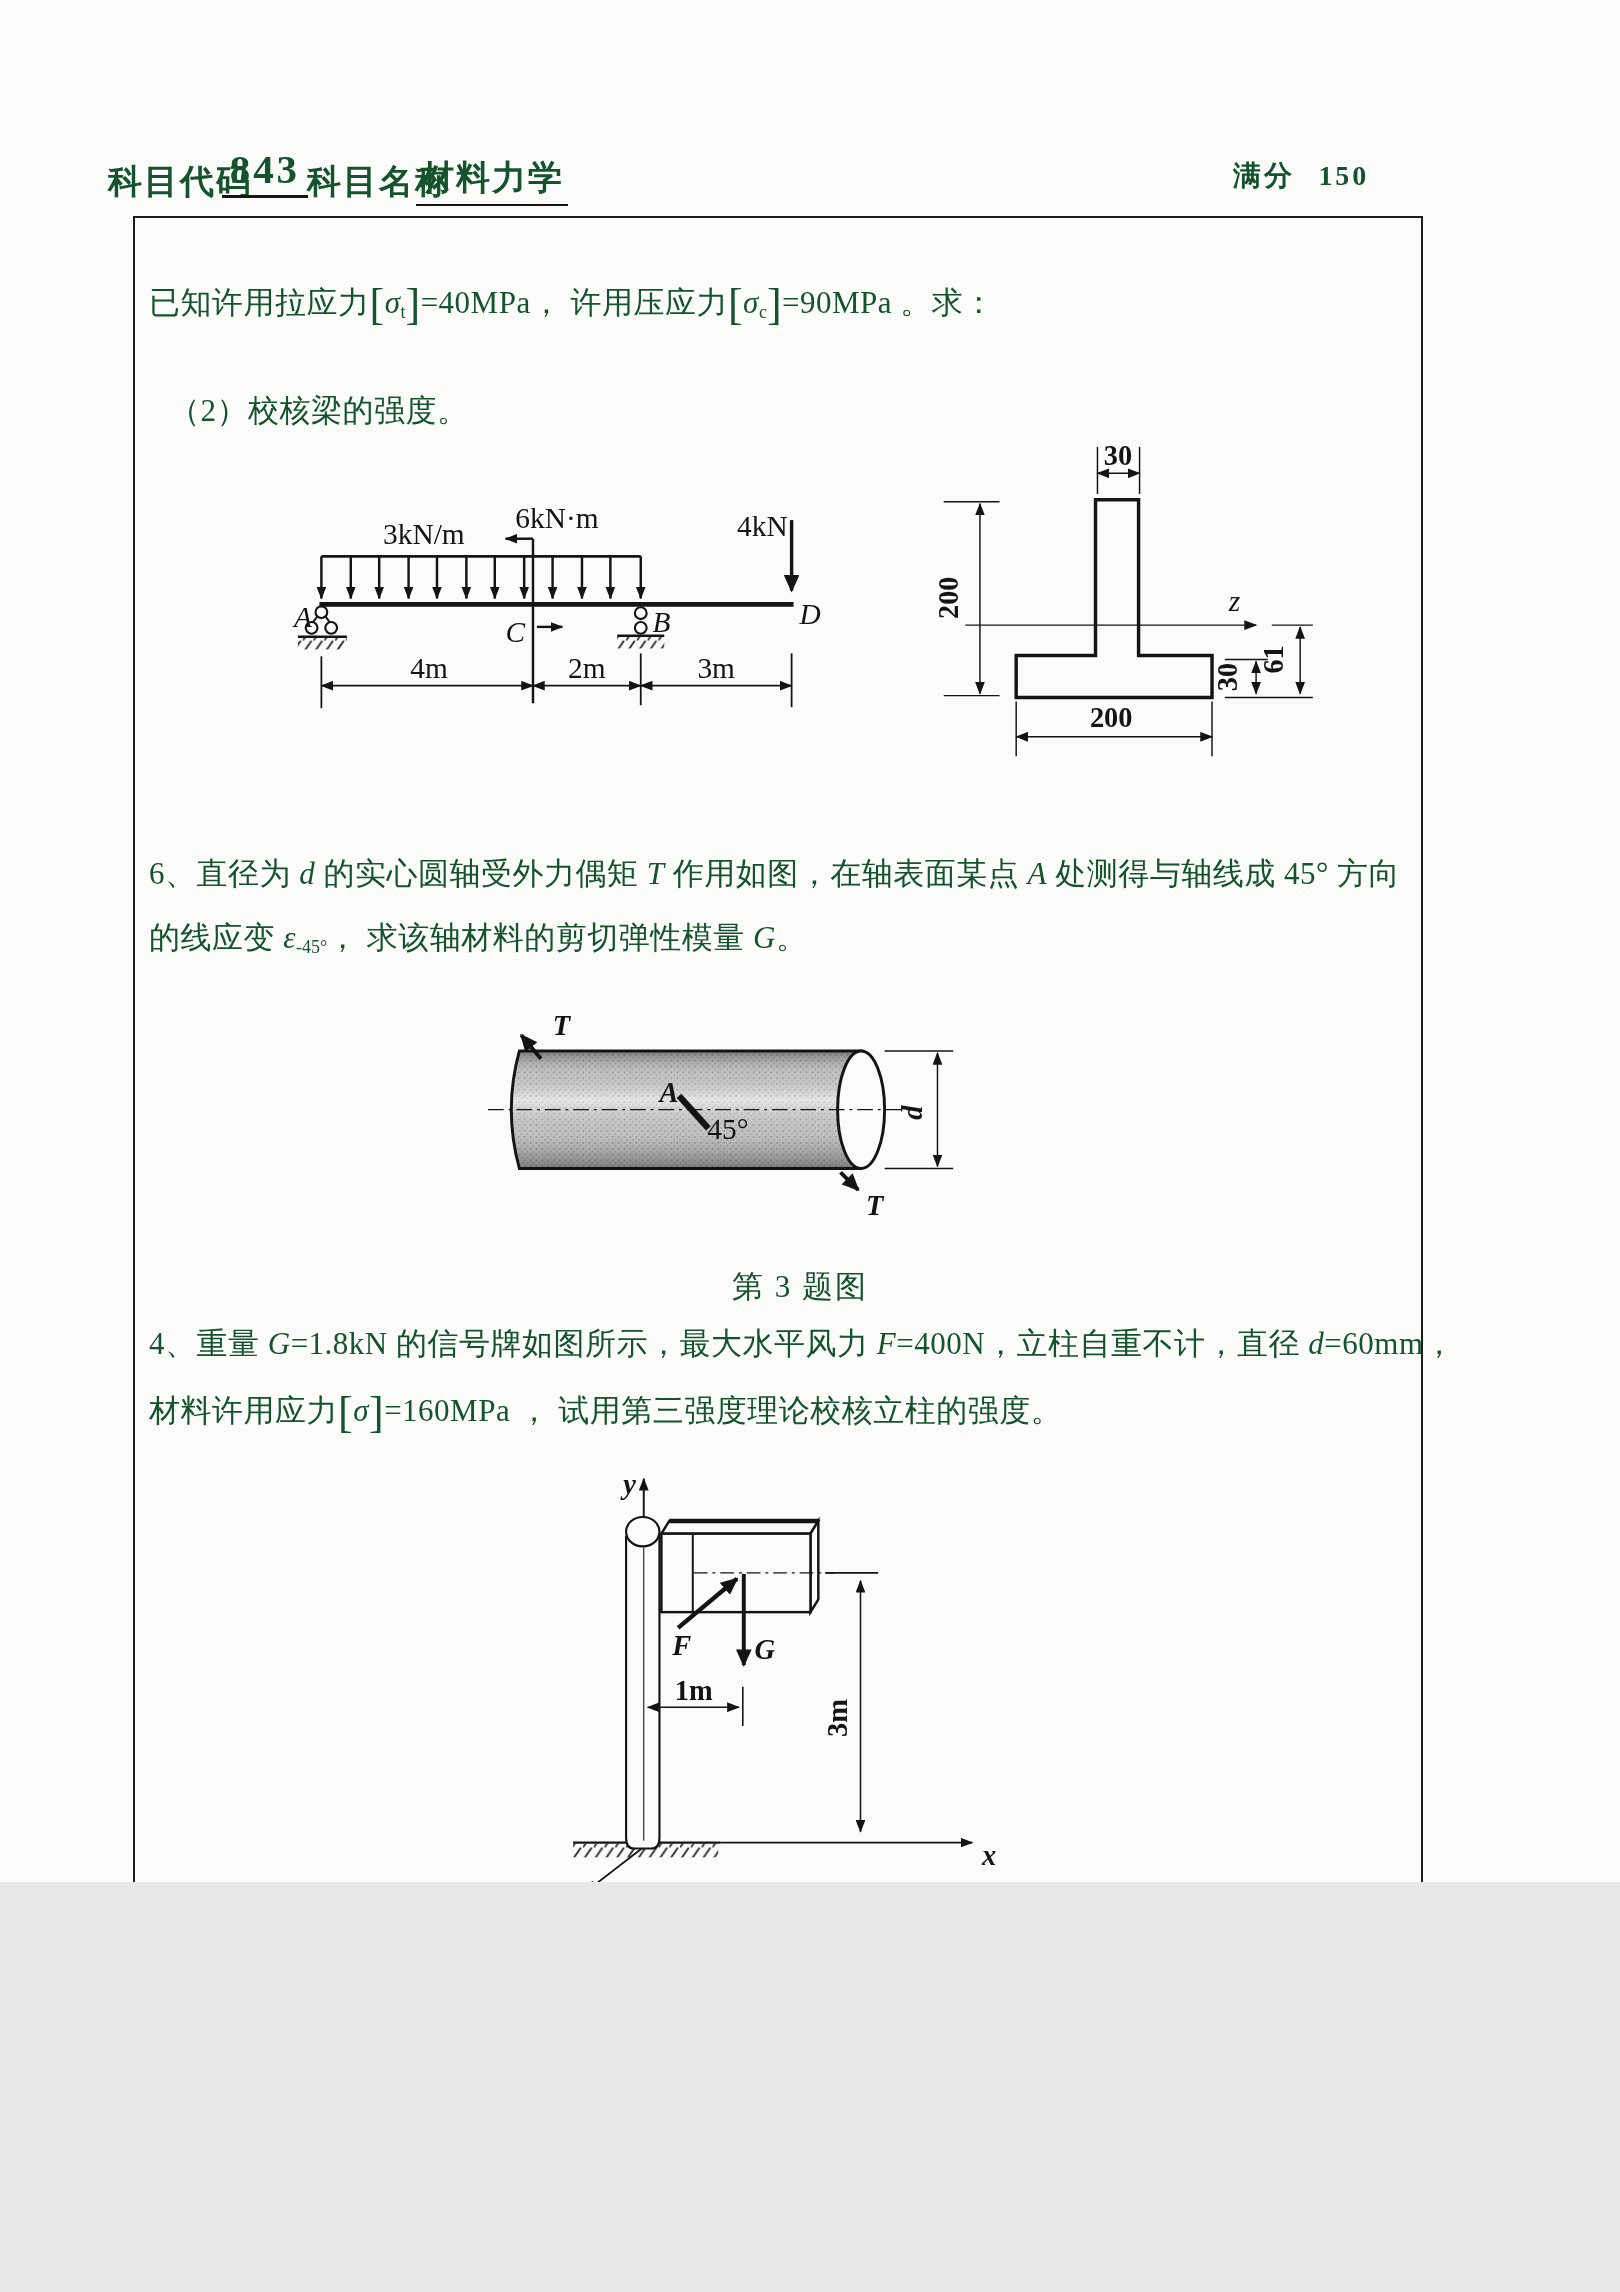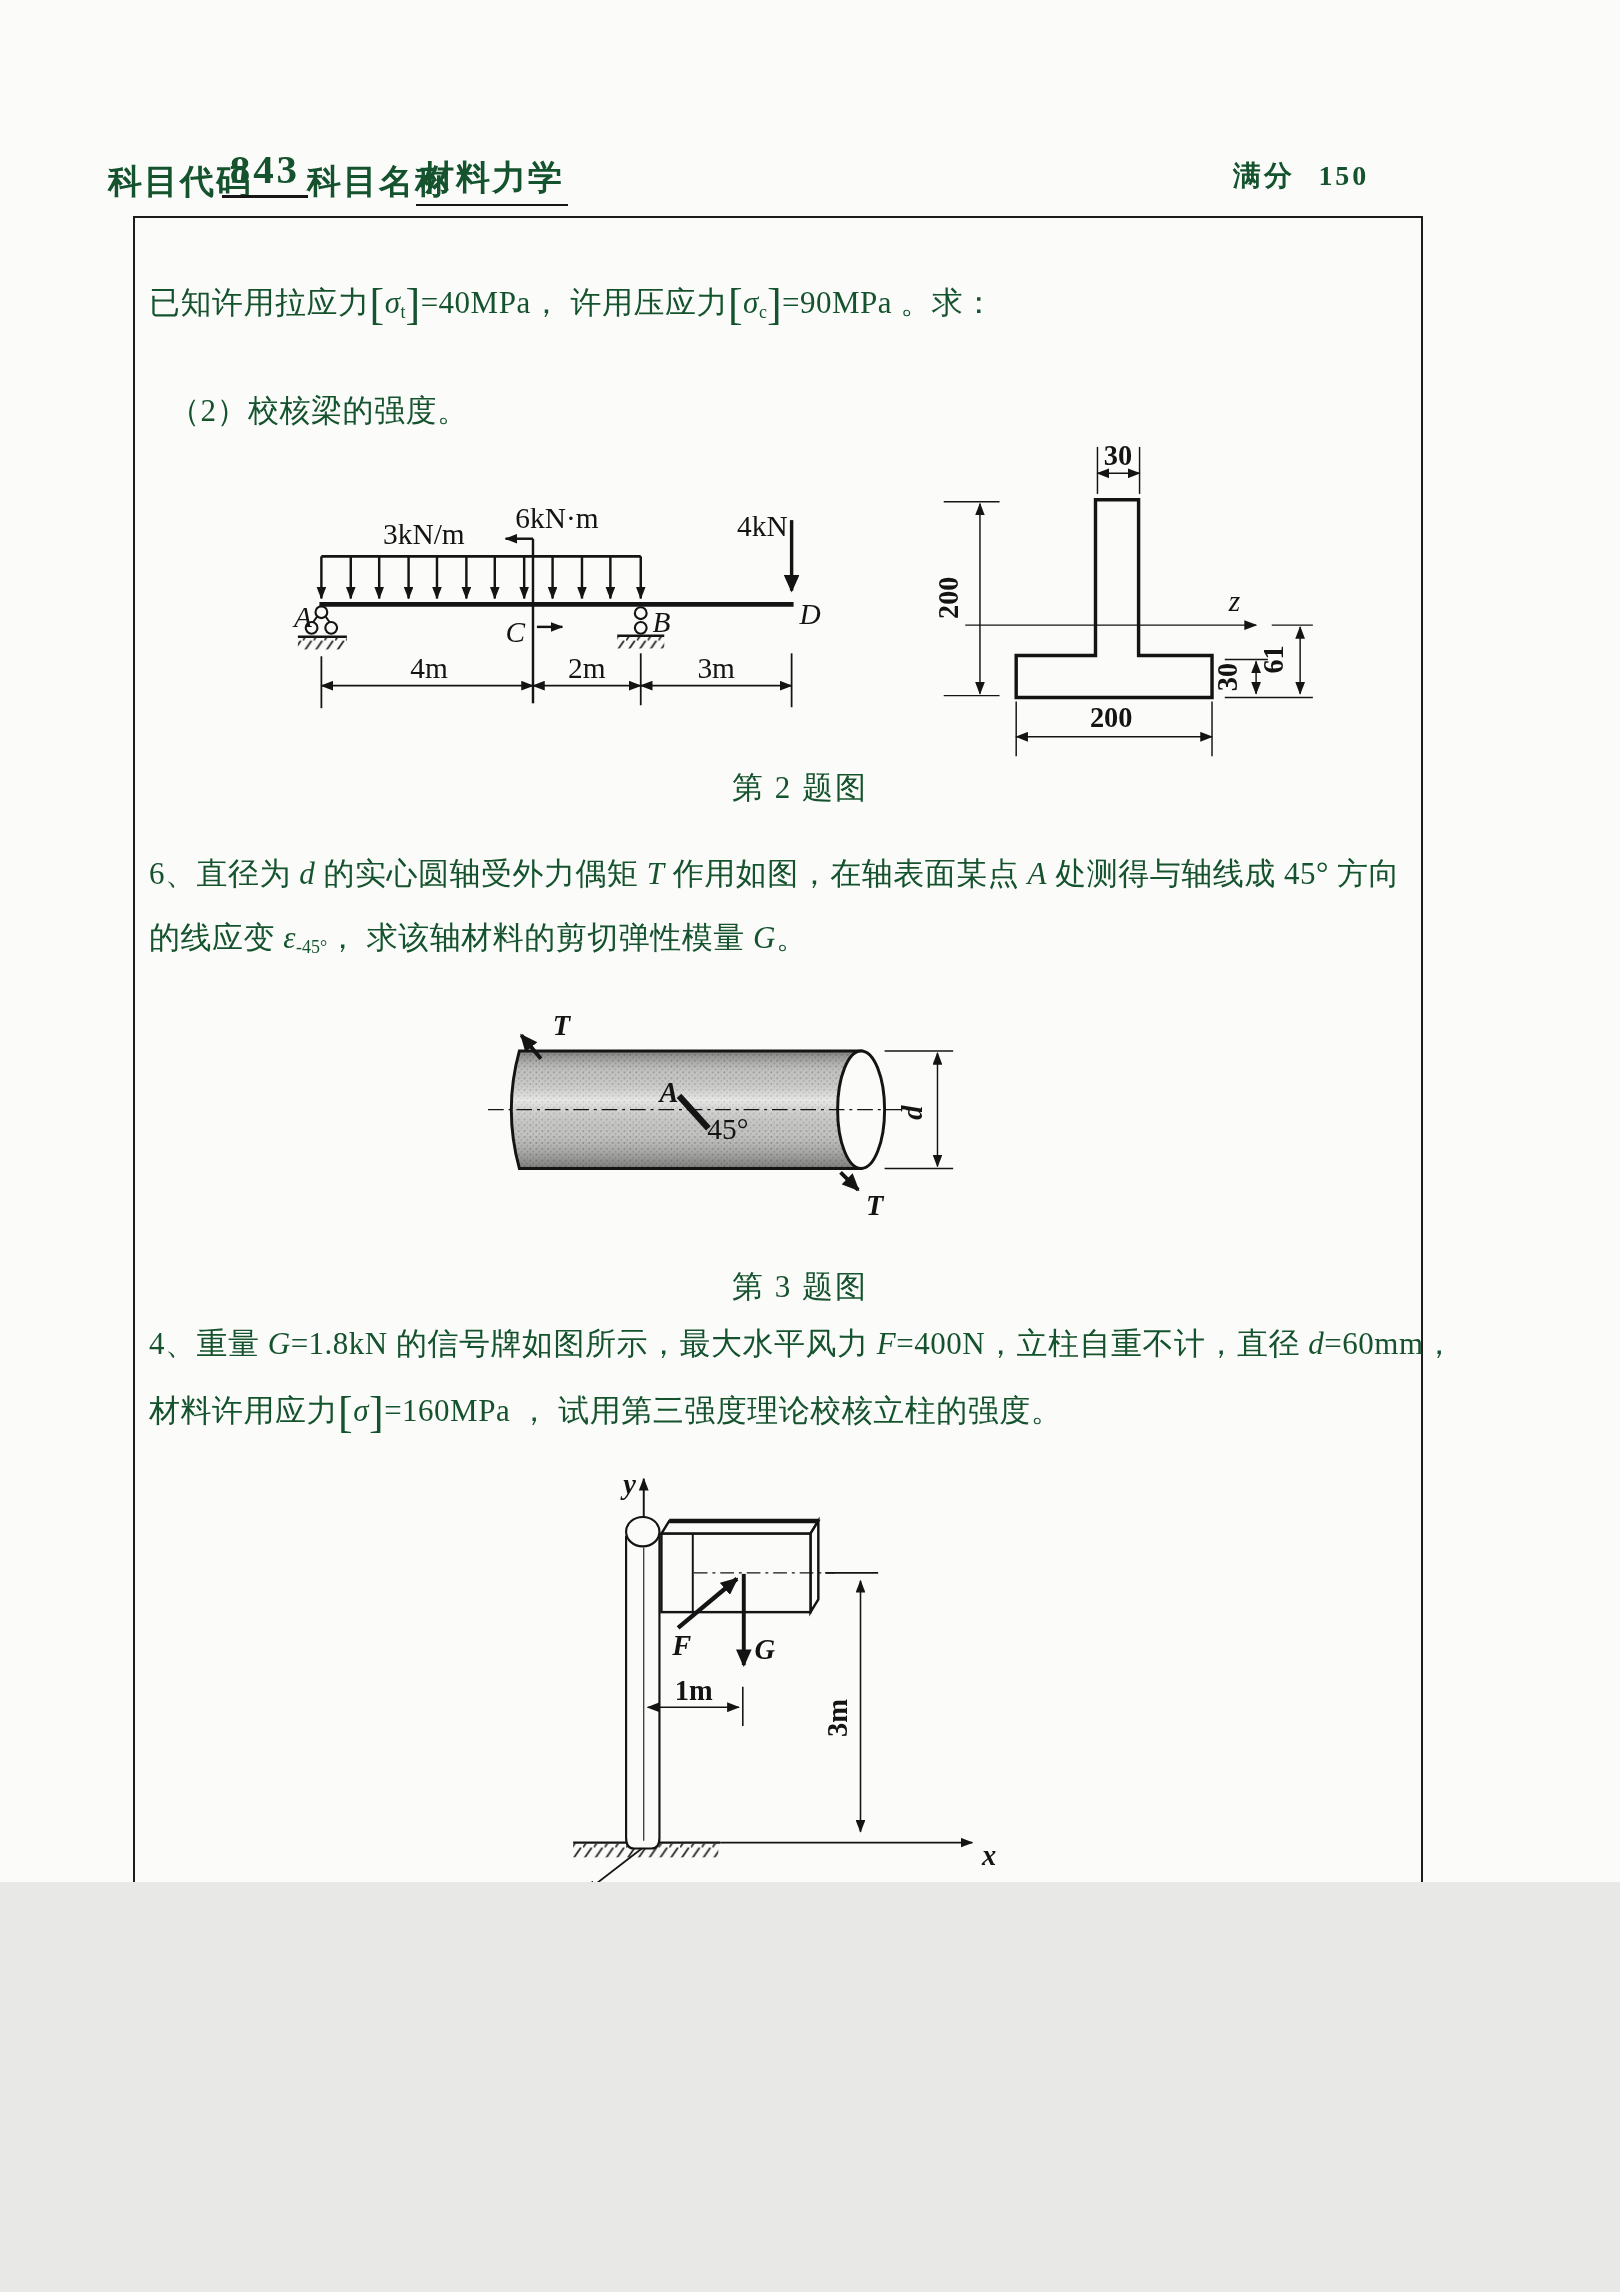--- a/index.html
+++ b/index.html
@@ -153,21 +153,20 @@
     <text class="dimtxt" transform="rotate(-90 313 251)" x="313" y="251" text-anchor="middle">30</text>
 
     <g stroke="#141414" stroke-width="1.5">
       <line x1="87" y1="276" x2="87" y2="332"></line>
         <line x1="287" y1="276" x2="287" y2="332"></line>
       <line x1="87" y1="312" x2="287" y2="312" marker-start="url(#ah)" marker-end="url(#ah)"></line>
     </g>
     <text class="dimtxt" x="184" y="302" text-anchor="middle">200</text>
   </svg>
 
-  <div class="abs caption" style="left:604px;top:767px;width:392px;">第 2 题图</div>
 
   <div class="abs para" style="left:149px;top:855px;"><span>6、直径为 </span><span class="rt-i">d</span><span> 的实心圆轴受外力偶矩 </span><span class="rt-i">T</span><span> 作用如图，在轴表面某点 </span><span class="rt-i">A</span><span> 处测得与轴线成 45° 方向</span></div>
   <div class="abs para" style="left:149px;top:919px;"><span>的线应变 </span><span class="rt-i">ε</span><span class="rt-sub">-45°</span><span>， 求该轴材料的剪切弹性模量 </span><span class="rt-i">G</span><span>。</span></div>
 
   <svg class="abs" style="left:470px;top:1000px;" width="510" height="235" viewBox="0 0 520 240">
     <defs>
       <pattern id="grain" width="6" height="6" patternUnits="userSpaceOnUse">
         <rect width="6" height="6" fill="#cbcbc9"></rect>
         <circle cx="1.2" cy="2" r="0.8" fill="#6b6b6b"></circle>
         <circle cx="4.3" cy="4.8" r="0.7" fill="#8a8a8a"></circle>

